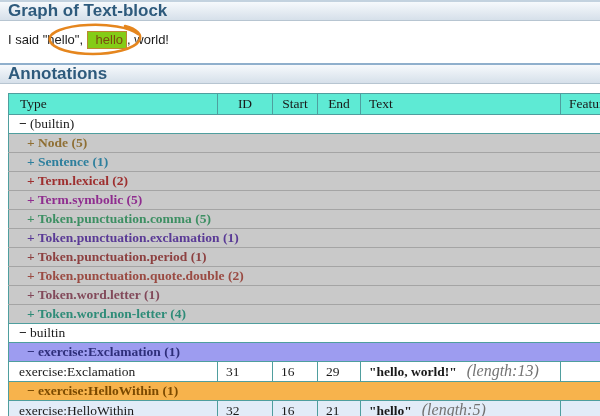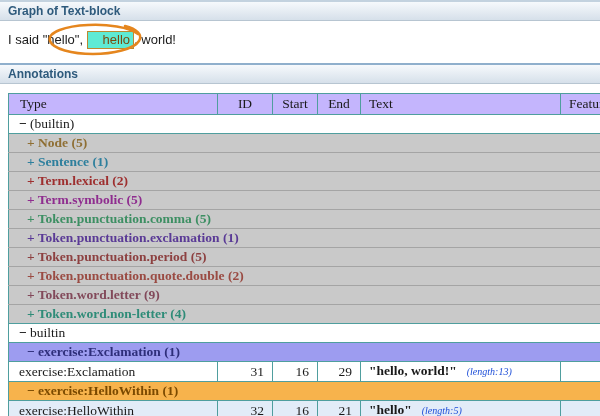--- a/index.html
+++ b/index.html
@@ -3,59 +3,59 @@
 <meta charset="utf-8">
 <style>
   * { margin:0; padding:0; box-sizing:border-box; }
   html,body { width:600px; height:416px; overflow:hidden; background:#fff;
               font-family:"Liberation Sans", sans-serif; }
 
   .section-header {
     height:21px; line-height:18px; padding-left:8px;
     background:linear-gradient(#f6f9fc, #d6e0ea);
     border-bottom:1px solid #b7c5d1;
-    font-size:12px; font-weight:bold; color:#2e5a7c;
+    font-size:17px; font-weight:bold; color:#2e5a7c;
   }
   .section-header.graph { border-top:2px solid #c3d2df; }
   .section-header.annotations { border-top:2px solid #8fafcc; }
 
   .graph-area { position:relative; height:42px; }
   .sentence {
     position:absolute; left:8px; top:11px;
     font-size:13px; color:#1a1a1a; white-space:pre;
   }
   .hl {
-    background:#5eead4; border:1px solid #bb8930; color:#7a4a10;
-    padding:0 3px 1px 15px;
+    background:#84cc16; border:1px solid #bb8930; color:#7a4a10;
+    padding:0 3px 1px 8px;
   }
   .ellipse-overlay {
     position:absolute; left:0; top:0; width:100%; height:100%;
     pointer-events:none;
   }
 
   .table-wrap { margin:9px 0 0 8px; }
   table {
     border-collapse:collapse; table-layout:fixed; width:660px;
     font-family:"Liberation Serif", serif; font-size:13.5px; color:#1a1a1a;
   }
   col.c0{width:209px} col.c1{width:55px} col.c2{width:45px}
   col.c3{width:43px}  col.c4{width:200px} col.c5{width:108px}
 
   th, td { border:1px solid #4f9e9e; padding:1px 8px; line-height:16px;
            overflow:hidden; white-space:nowrap; }
-  th { font-weight:normal; height:21px; background:#c4b5fd; text-align:center; }
+  th { font-weight:normal; height:21px; background:#5eead4; text-align:center; }
   th:nth-child(1){ text-align:left; padding-left:11px; }
   th:nth-child(5), th:nth-child(6){ text-align:left;margin-left:18px; }
 
   td.c-section { padding-left:10px; background:#fff; height:18px; }
   td.c-group   { padding-left:18px; height:18px; }
   td.c-type    { padding-left:10px; }
-  td.c-num     { text-align:right; }
+  td.c-num     { text-align:left; }
   td.c-text .ann-text { font-weight:bold; }
-  td.c-text .ann-len  { font-style:italic; color:#1d4ed8; font-size:10px;
+  td.c-text .ann-len  { font-style:italic; color:#737373; font-size:16px;
                         margin-left:10px; }
   tr.data-row td { height:18px; }
   .toggle { font-weight:bold; }
 </style>
 </head>
 <body>
 
 <div class="section-header graph">
   <span>Graph of Text-block</span>
 </div>
@@ -112,27 +112,27 @@
         <tr>
           <td colspan="6" class="c-group" style="background: rgb(201, 201, 201); color: rgb(143, 45, 143); font-weight: bold; border-bottom-color: rgb(164, 164, 164);"><span class="toggle">+ </span><span>Term.symbolic (5)</span></td>
         </tr>
         <tr>
           <td colspan="6" class="c-group" style="background: rgb(201, 201, 201); color: rgb(61, 143, 99); font-weight: bold; border-bottom-color: rgb(164, 164, 164);"><span class="toggle">+ </span><span>Token.punctuation.comma (5)</span></td>
         </tr>
         <tr>
           <td colspan="6" class="c-group" style="background: rgb(201, 201, 201); color: rgb(90, 58, 150); font-weight: bold; border-bottom-color: rgb(164, 164, 164);"><span class="toggle">+ </span><span>Token.punctuation.exclamation (1)</span></td>
         </tr>
         <tr>
-          <td colspan="6" class="c-group" style="background: rgb(201, 201, 201); color: rgb(141, 65, 65); font-weight: bold; border-bottom-color: rgb(164, 164, 164);"><span class="toggle">+ </span><span>Token.punctuation.period (5)</span></td>
+          <td colspan="6" class="c-group" style="background: rgb(201, 201, 201); color: rgb(141, 65, 65); font-weight: bold; border-bottom-color: rgb(164, 164, 164);"><span class="toggle">+ </span><span>Token.punctuation.period (1)</span></td>
         </tr>
         <tr>
           <td colspan="6" class="c-group" style="background: rgb(201, 201, 201); color: rgb(154, 75, 67); font-weight: bold; border-bottom-color: rgb(164, 164, 164);"><span class="toggle">+ </span><span>Token.punctuation.quote.double (2)</span></td>
         </tr>
         <tr>
-          <td colspan="6" class="c-group" style="background: rgb(201, 201, 201); color: rgb(130, 73, 90); font-weight: bold; border-bottom-color: rgb(164, 164, 164);"><span class="toggle">+ </span><span>Token.word.letter (9)</span></td>
+          <td colspan="6" class="c-group" style="background: rgb(201, 201, 201); color: rgb(130, 73, 90); font-weight: bold; border-bottom-color: rgb(164, 164, 164);"><span class="toggle">+ </span><span>Token.word.letter (1)</span></td>
         </tr>
         <tr>
           <td colspan="6" class="c-group" style="background: rgb(201, 201, 201); color: rgb(47, 140, 120); font-weight: bold;"><span class="toggle">+ </span><span>Token.word.non-letter (4)</span></td>
         </tr>
         <tr>
           <td colspan="6" class="c-section"><span class="toggle">− </span><span>builtin</span></td>
         </tr>
         <tr>
           <td colspan="6" class="c-group" style="background: rgb(157, 156, 240); color: rgb(46, 46, 122); font-weight: bold;"><span class="toggle">− </span><span>exercise:Exclamation (1)</span></td>
         </tr>

